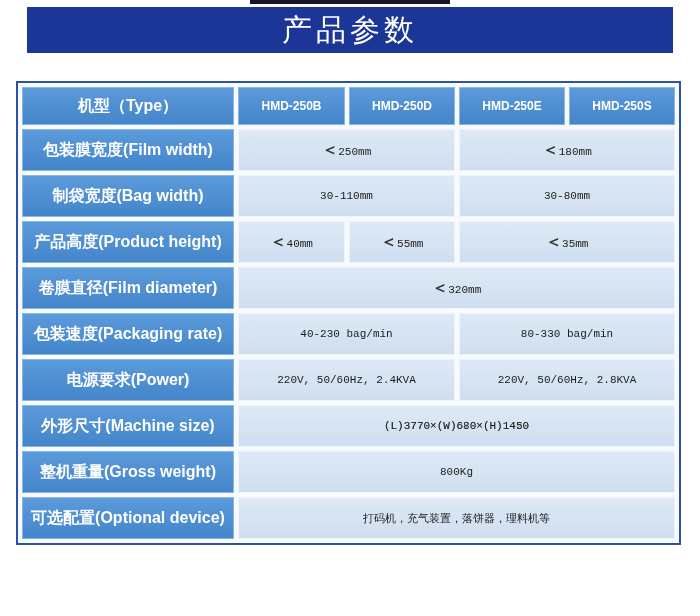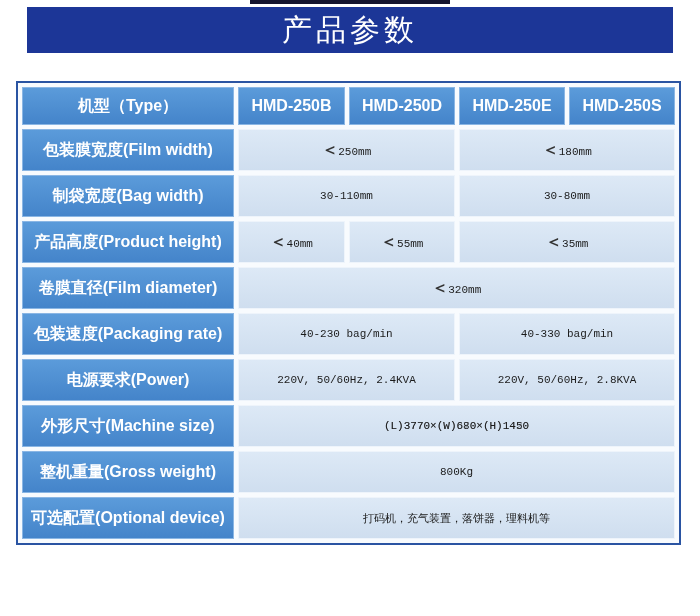--- a/index.html
+++ b/index.html
@@ -53,21 +53,21 @@
   }
   tr.header-row td.label,
   td.model {
     height: 34px;
   }
   td.model {
     background: linear-gradient(to bottom, #5b9bda, #4484ca);
     border: 1px solid #8ab6e4;
     color: #ffffff;
     font-weight: bold;
-    font-size: 16px;
+    font-size: 12px;
   }
   td.val {
     background: linear-gradient(to bottom, #dde9f6, #cfdeef);
     border: 1px solid #eef4fb;
     color: #1b1b1b;
     font-family: "Liberation Mono", "DejaVu Sans Mono", monospace;
     font-size: 11px;
     height: 38px;
   }
   tr.tall td { height: 58px; }
@@ -134,21 +134,21 @@
     </tr>
 
     <tr>
       <td class="label">卷膜直径(Film diameter)</td>
       <td class="val lt" colspan="4">＜320mm</td>
     </tr>
 
     <tr>
       <td class="label">包装速度(Packaging rate)</td>
       <td class="val" colspan="2">40-230 bag/min</td>
-      <td class="val" colspan="2">40-330 bag/min</td>
+      <td class="val" colspan="2">80-330 bag/min</td>
     </tr>
 
     <tr>
       <td class="label">电源要求(Power)</td>
       <td class="val" colspan="2">220V, 50/60Hz, 2.4KVA</td>
       <td class="val" colspan="2">220V, 50/60Hz, 2.8KVA</td>
     </tr>
 
     <tr>
       <td class="label">外形尺寸(Machine size)</td>

